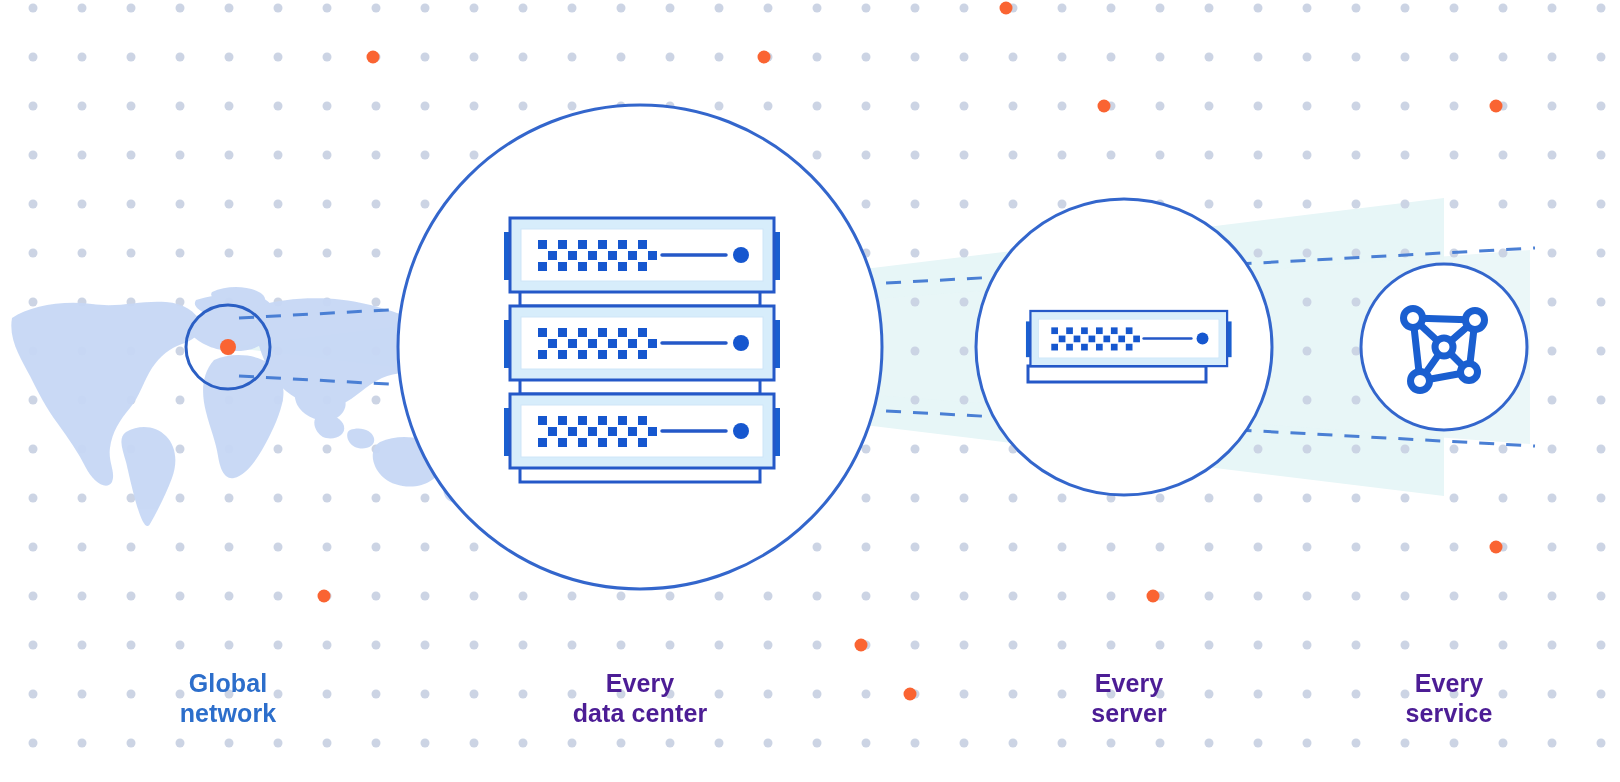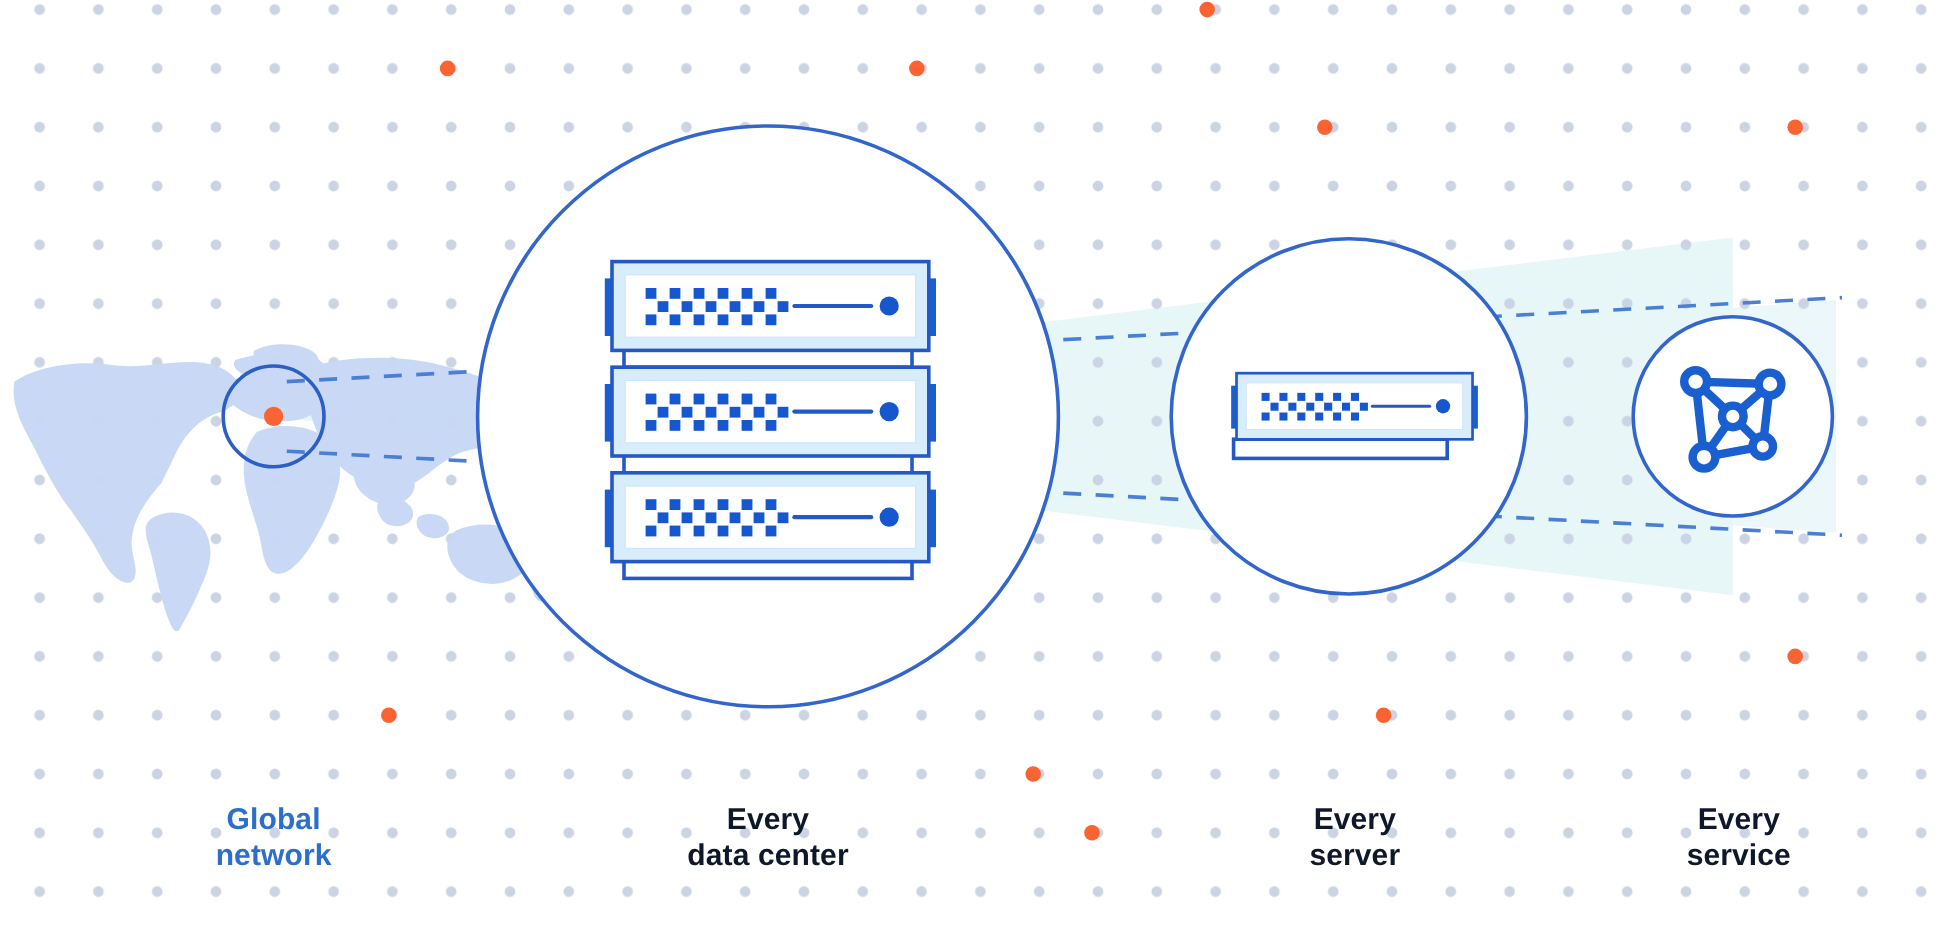--- a/index.html
+++ b/index.html
@@ -29,21 +29,21 @@
     position: absolute;
     text-align: center;
     font-family: "Liberation Sans", sans-serif;
     font-size: 25px;
     line-height: 30px;
     font-weight: 700;
     letter-spacing: 0.1px;
     white-space: pre-line;
     pointer-events: none;
   }
-  .caption.dark { color: #0f172a; }
+  .caption.dark { color: #4c1d95; }
   .caption.accent { color: #2c6ecb; }
 </style>
 </head>
 <body>
 
 <div id="stage">
 
   <svg id="scene" viewBox="0 0 1620 782" aria-hidden="true">
     <defs>
       <pattern id="dotgrid" x="229" y="8" width="49" height="49" patternUnits="userSpaceOnUse">

